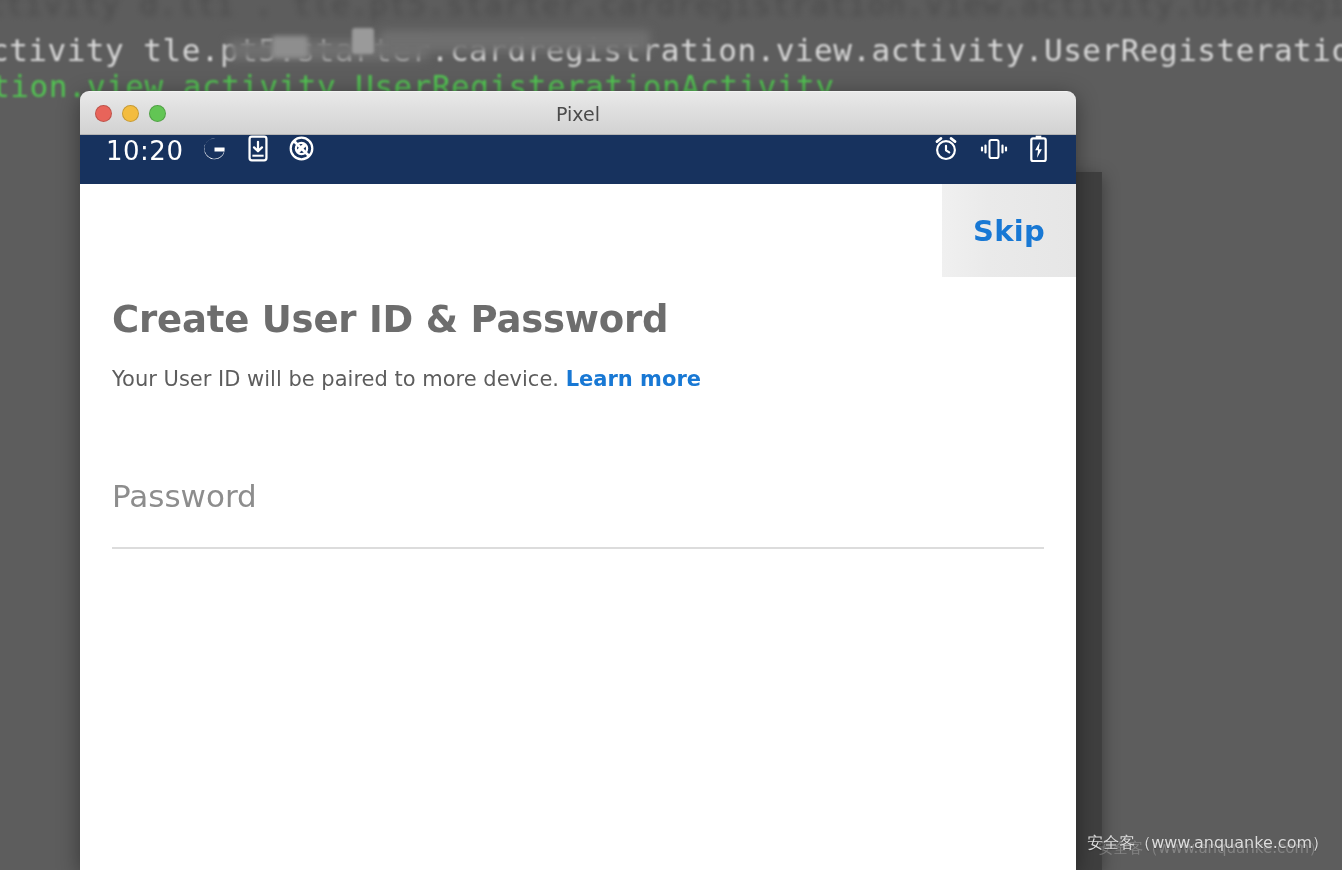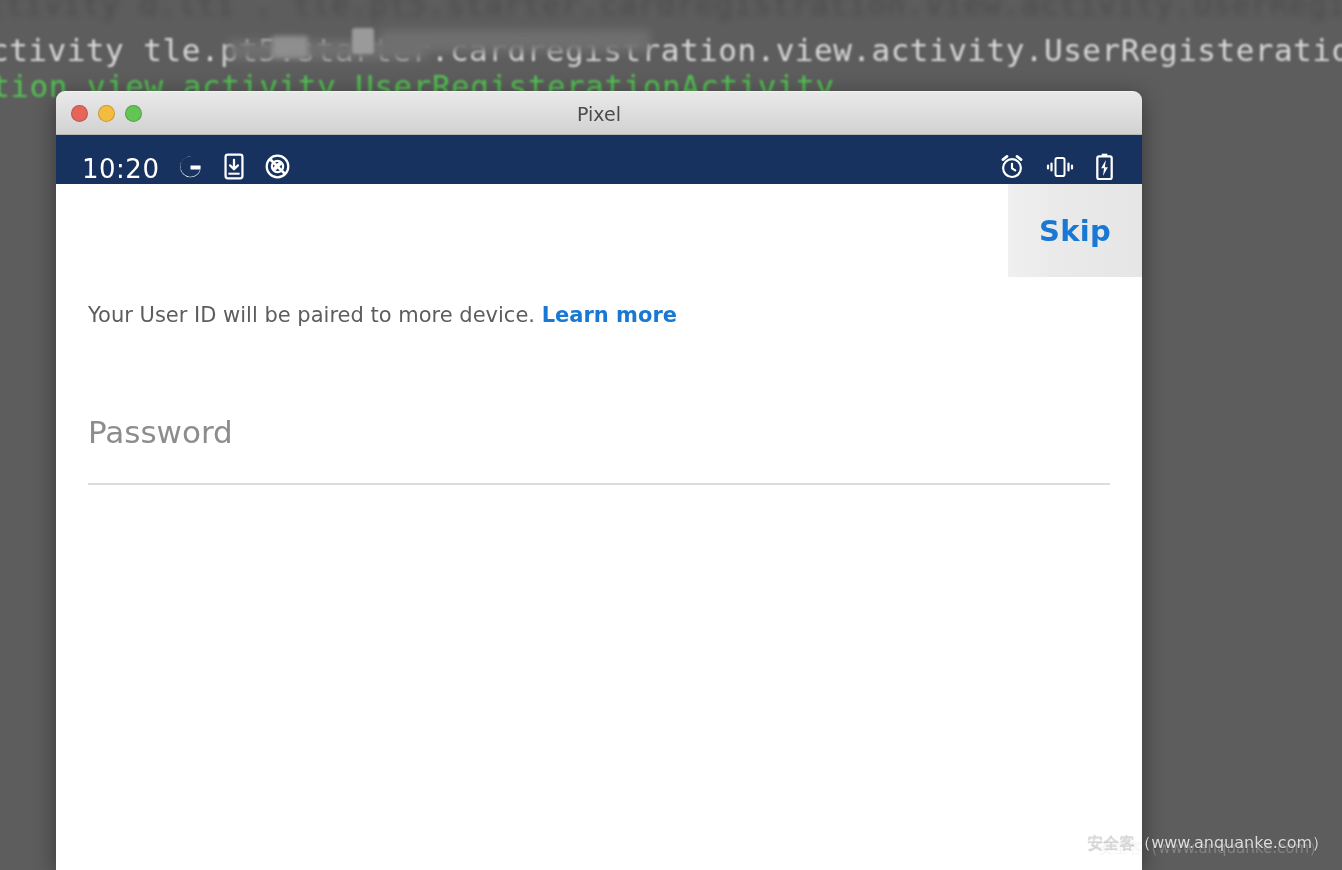--- a/index.html
+++ b/index.html
@@ -64,23 +64,23 @@
   .redact-a { left: 228px; top: 40px; width: 200px; height: 20px; }
   .redact-b { left: 380px; top: 30px; width: 270px; height: 22px; }
   .redact-c { left: 352px; top: 28px; width: 22px; height: 26px;
               background: #9a9a9a; filter: blur(1.6px); }
   .redact-d { left: 272px; top: 36px; width: 36px; height: 22px;
               background: #8e8e8e; filter: blur(2.4px); }
 
   
   #emulator-window {
     position: absolute;
-    left: 56px;
+    left: 80px;
     top: 91px;
-    width: 1086px;
+    width: 996px;
     height: 779px;
     border-radius: 9px 9px 0 0;
     box-shadow: 0 5px 22px rgba(0,0,0,.42);
     overflow: hidden;
   }
 
   #titlebar {
     position: relative;
     height: 44px;
     background: linear-gradient(to bottom, #e9e9e9 0%, #dcdcdc 55%, #d2d2d2 100%);
@@ -105,21 +105,21 @@
     color: #4b4b4b;
     font-family: "DejaVu Sans", sans-serif;
   }
 
   
   #status-bar {
     position: relative;
     height: 49px;
     background: #17325e;
     display: flex;
-    align-items: flex-end;
+    align-items: flex-start;
     padding: 0 28px 0 26px;
   }
   #status-left {
     display: flex;
     align-items: center;
     gap: 18px;
   }
   #clock {
     font-size: 26px;
     color: #ffffff;
@@ -421,20 +421,21 @@
     </div>
 
     <div id="phone-screen">
 
       <div id="skip-bar">
         <div id="skip-button">
           <span>Skip</span>
         </div>
       </div>
 
+      <h1 id="page-title">Create User ID &amp; Password</h1>
 
 
       <div id="helper-text">
         <span>Your User ID will be paired to more device.</span>
         <a href="#" id="learn-more">Learn more</a>
       </div>
 
       <div class="field-block" id="password-field">
         <div class="field-placeholder">Password</div>
         <div class="field-underline"></div>

